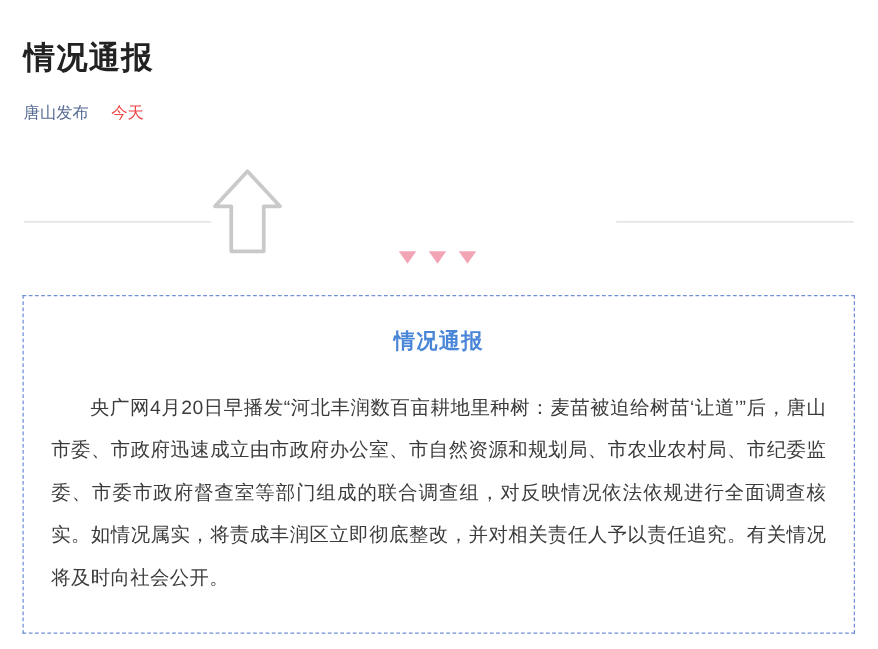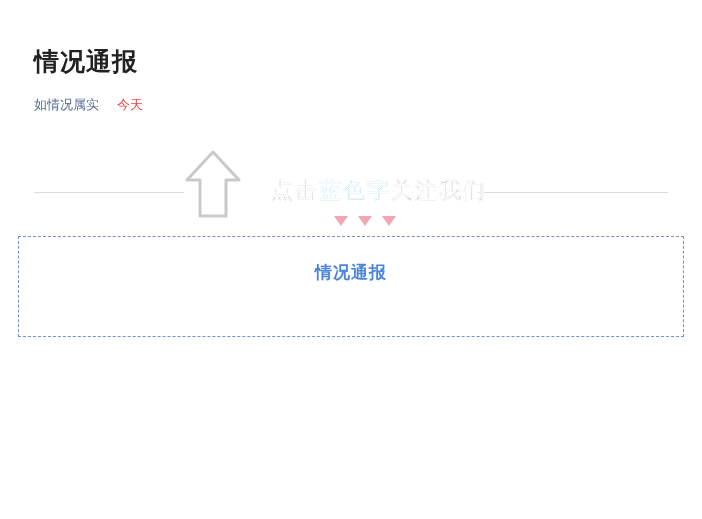--- a/index.html
+++ b/index.html
@@ -13,21 +13,21 @@
     font-family: "Liberation Sans", sans-serif;
     color: #333333;
     overflow: hidden;
   }
 
   .page {
     position: relative;
     width: 702px;
     height: 459px;
     box-sizing: border-box;
-    padding: 16px;
+    padding: 1px;
   }
 
   
   .header {
     padding: 28px 0 0 18px;
   }
   .article-title {
     font-size: 25px;
     font-weight: bold;
     color: #222222;
@@ -142,43 +142,41 @@
   }
 </style>
 </head>
 <body>
 
 <div class="page">
 
   <div class="header">
     <h1 class="article-title">情况通报</h1>
     <div class="meta-row">
-      <span class="meta-account">如情况属实</span>
+      <span class="meta-account">唐山发布</span>
       <span class="meta-date">今天</span>
     </div>
   </div>
 
   <div class="banner">
     <div class="banner-rule left"></div>
     <div class="banner-rule right"></div>
 
     <div class="arrow-wrap">
       <svg width="58" height="72" viewBox="0 0 58 72" xmlns="http://www.w3.org/2000/svg">
         <path d="M29 4 L55 32 L42 32 L42 68 L16 68 L16 32 L3 32 Z" fill="#ffffff" stroke="#c9c9c9" stroke-width="3" stroke-linejoin="round"></path>
       </svg>
     </div>
 
-    <div class="follow-text">
-      <span>点击</span><span class="hl">蓝色字</span><span>关注我们</span>
-    </div>
 
     <div class="triangles">
       <span class="tri"></span>
       <span class="tri"></span>
       <span class="tri"></span>
     </div>
   </div>
 
   <div class="notice-box">
     <div class="notice-title">情况通报</div>
+    <p class="notice-body">央广网4月20日早播发“河北丰润数百亩耕地里种树：麦苗被迫给树苗‘让道’”后，唐山市委、市政府迅速成立由市政府办公室、市自然资源和规划局、市农业农村局、市纪委监委、市委市政府督查室等部门组成的联合调查组，对反映情况依法依规进行全面调查核实。如情况属实，将责成丰润区立即彻底整改，并对相关责任人予以责任追究。有关情况将及时向社会公开。</p>
   </div>
 
 </div>
 
 </body></html>

